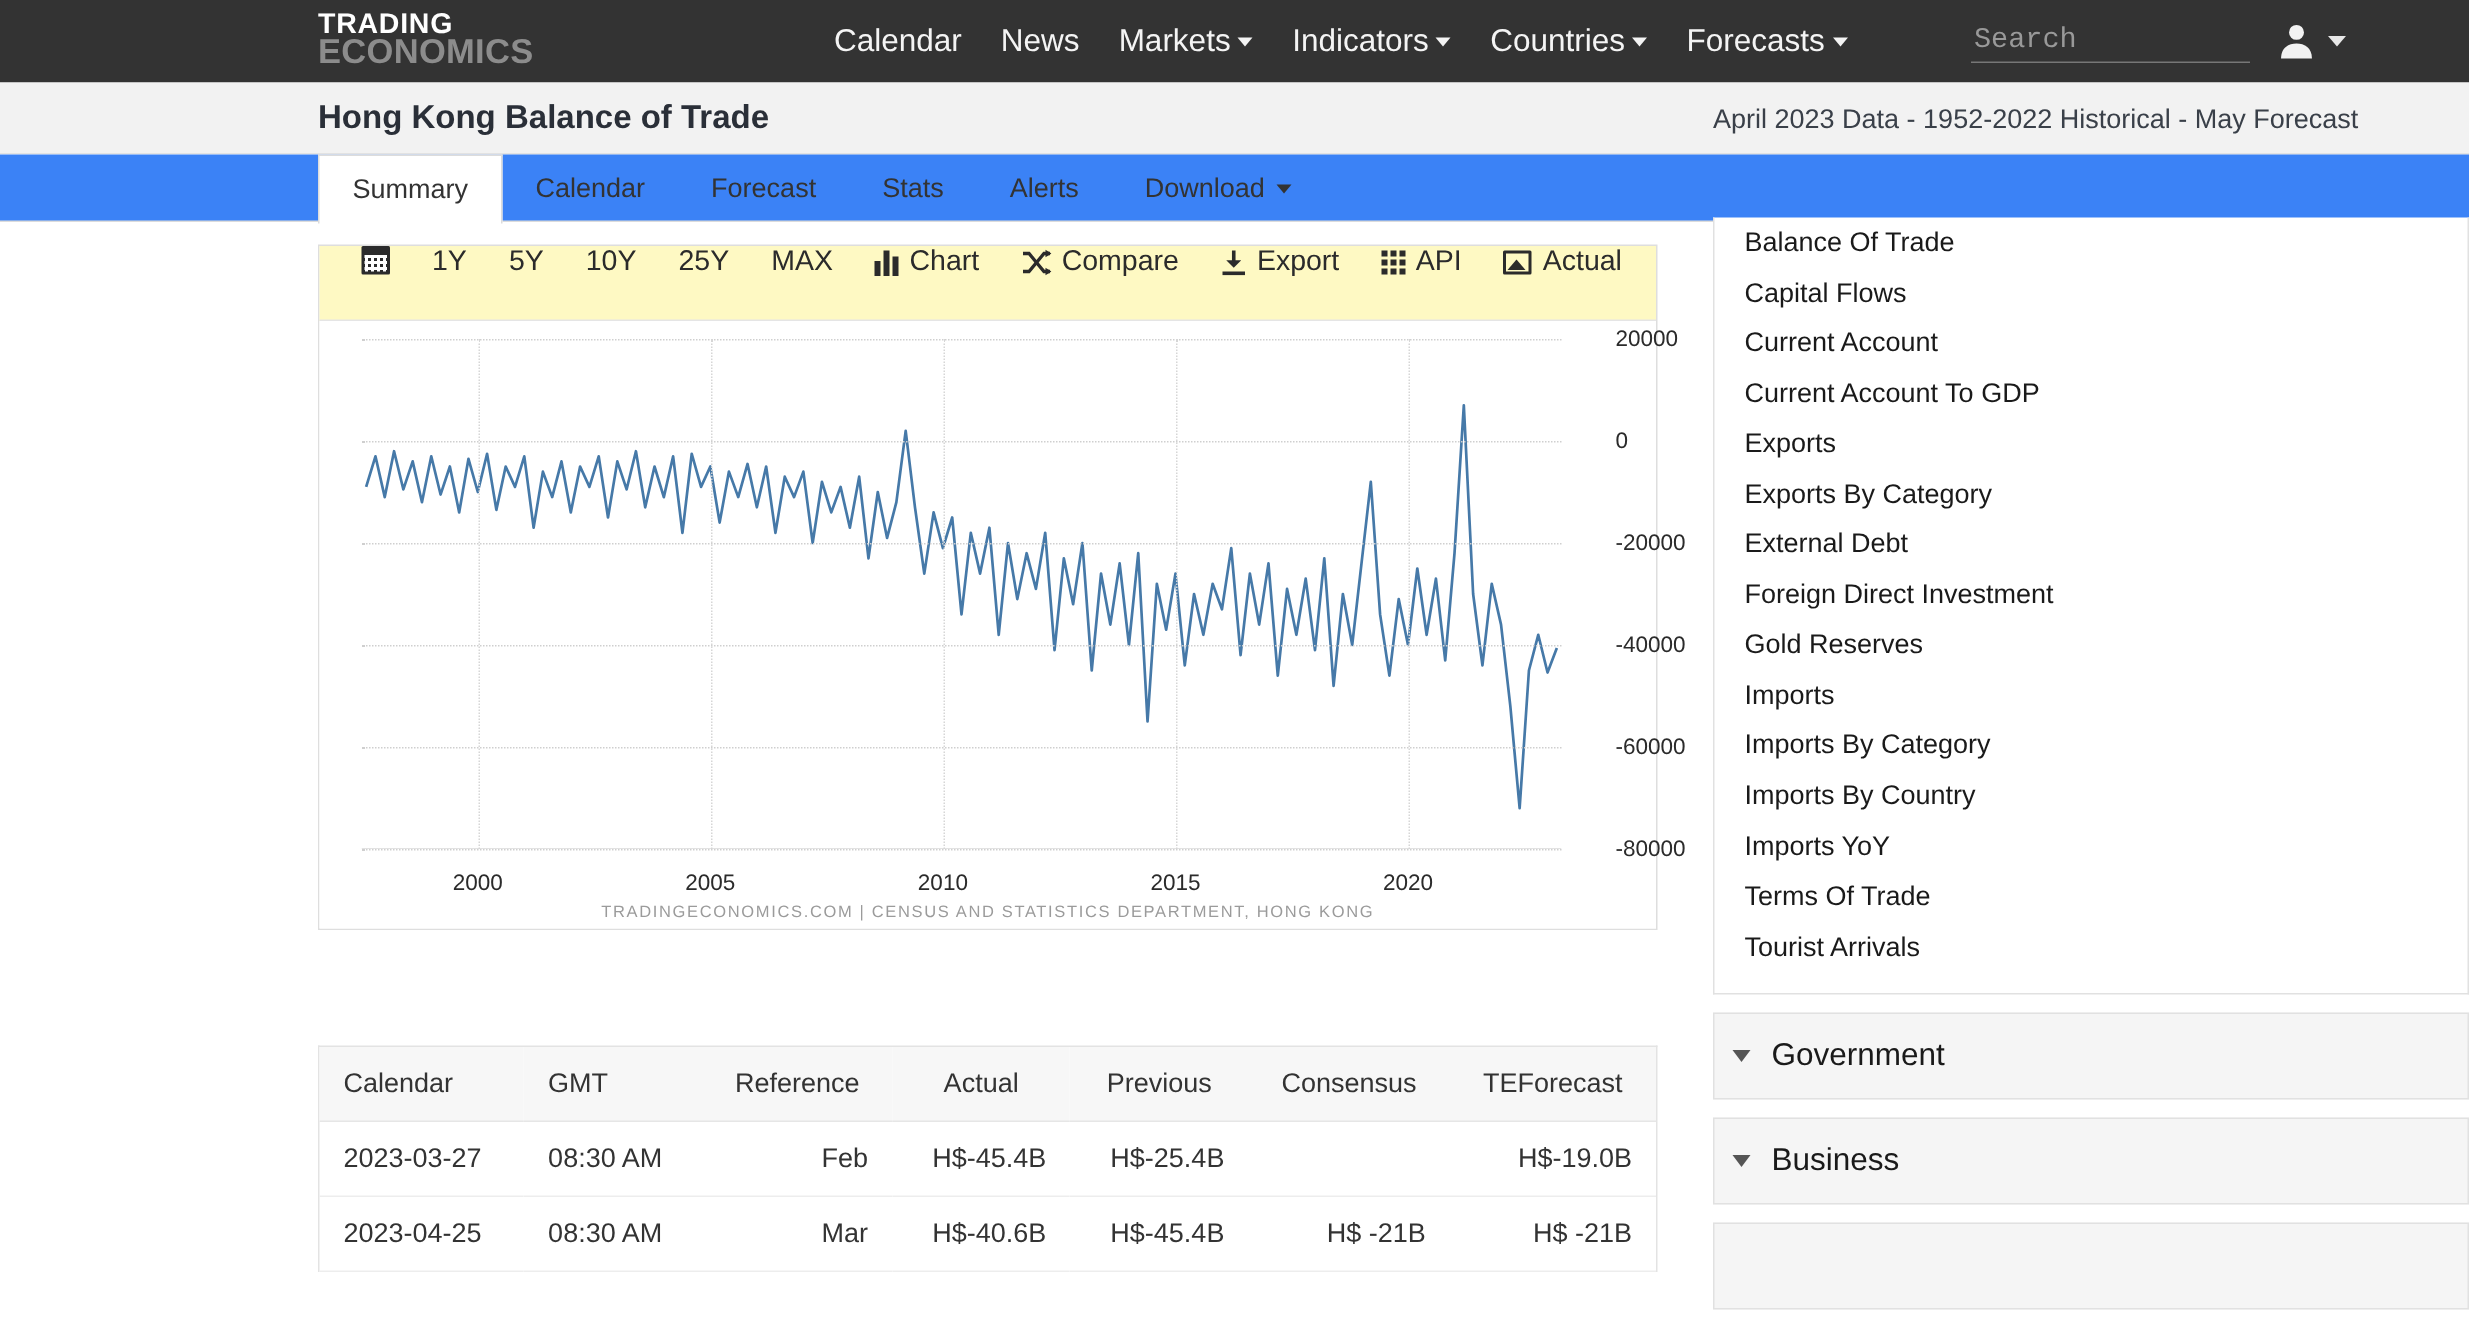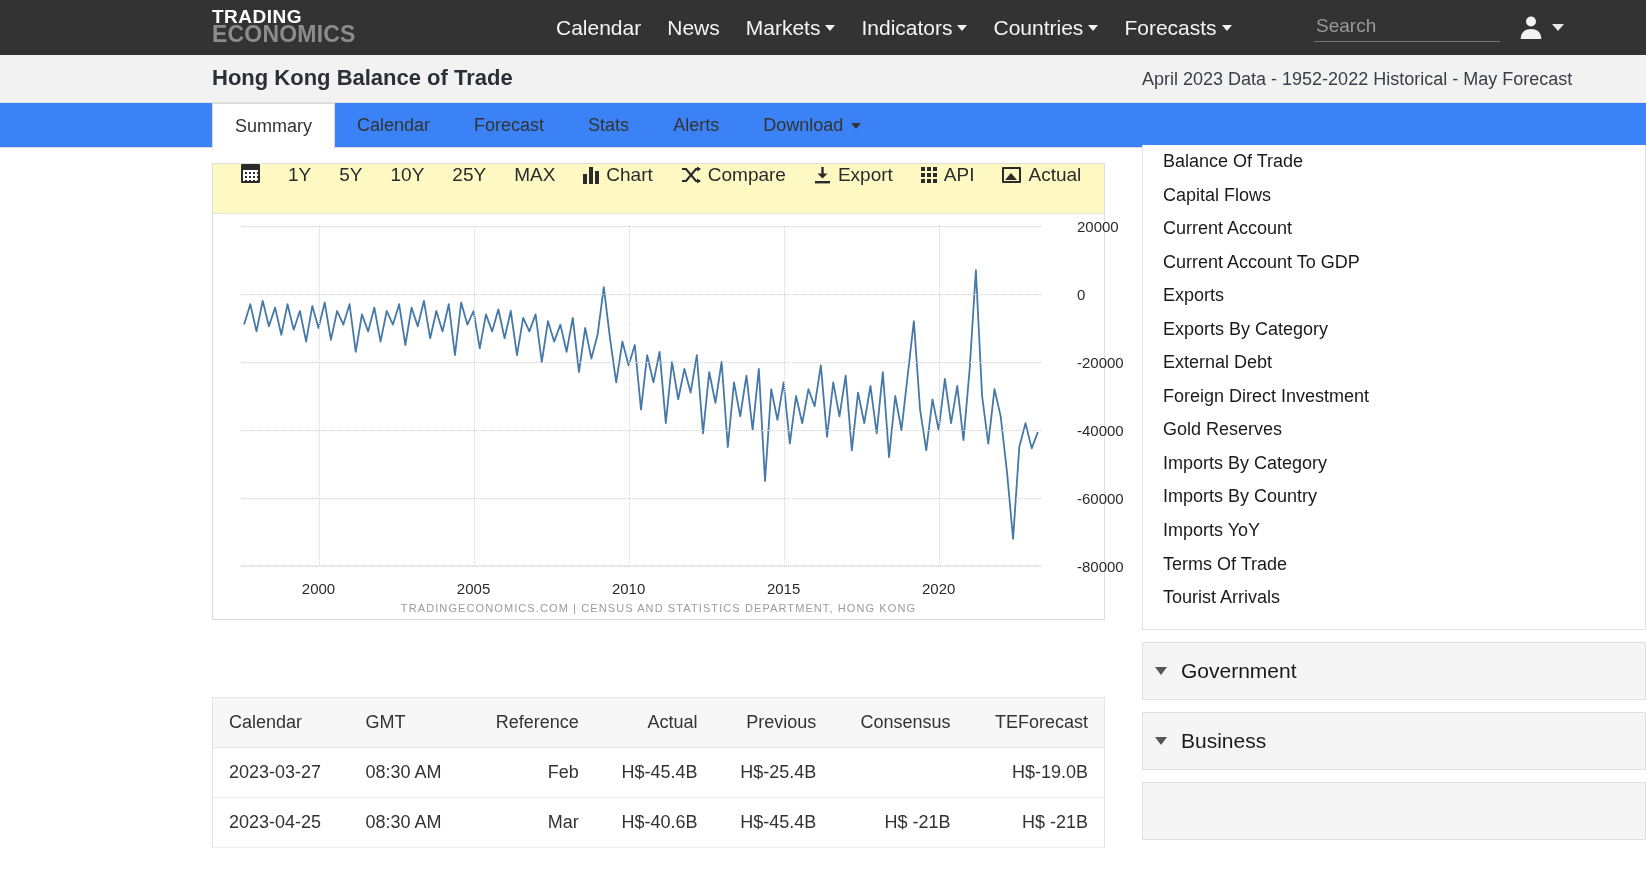--- a/index.html
+++ b/index.html
@@ -36,21 +36,21 @@
     white-space: nowrap;
   }
   .caret {
     display: inline-block; width: 0; height: 0;
     border-left: 5px solid transparent; border-right: 5px solid transparent;
     border-top: 6px solid #f4f4f4;
   }
   .searchbox {
     position: absolute; left: 1314px; top: 12px; width: 186px; height: 30px;
     background: transparent; border: none; border-bottom: 1px solid #777;
-    color: #86efac; font-size: 19px; font-family: Liberation Sans, sans-serif;
+    color: #86efac; font-size: 19px; font-family: Liberation Mono, monospace;
     outline: none; padding: 0 2px 2px 2px;
   }
   .searchbox::placeholder { color: #999; }
   .useravatar {
     position: absolute; left: 1518px; top: 14px; width: 26px; height: 26px;
   }
   .usercaret {
     position: absolute; left: 1552px; top: 24px; width: 0; height: 0;
     border-left: 6px solid transparent; border-right: 6px solid transparent;
     border-top: 7px solid #e8e8e8;
@@ -174,21 +174,21 @@
   }
 
   
   .datatable {
     position: absolute; left: 212px; top: 697px; width: 893px;
     border: 1px solid #e3e3e3; border-bottom: none; background: #fff;
   }
   .datatable table { width: 100%; border-collapse: collapse; }
   .datatable th {
     background: #f7f7f7; font-weight: normal; font-size: 18px; color: #333;
-    padding: 14px 16px; text-align: right; border-bottom: 1px solid #e6e6e6;
+    padding: 14px 16px; text-align: center; border-bottom: 1px solid #e6e6e6;
     white-space: nowrap;
   }
   .datatable th:first-child, .datatable td:first-child { text-align: left; }
   .datatable th:nth-child(2), .datatable td:nth-child(2) { text-align: left; }
   .datatable td {
     font-size: 18px; color: #333; padding: 14px 16px; text-align: right;
     border-bottom: 1px solid #ededed; white-space: nowrap;
   }
 
   
@@ -426,20 +426,21 @@
   <div class="linkcard">
     <a href="#">Balance Of Trade</a>
     <a href="#">Capital Flows</a>
     <a href="#">Current Account</a>
     <a href="#">Current Account To GDP</a>
     <a href="#">Exports</a>
     <a href="#">Exports By Category</a>
     <a href="#">External Debt</a>
     <a href="#">Foreign Direct Investment</a>
     <a href="#">Gold Reserves</a>
+    <a href="#">Imports</a>
     <a href="#">Imports By Category</a>
     <a href="#">Imports By Country</a>
     <a href="#">Imports YoY</a>
     <a href="#">Terms Of Trade</a>
     <a href="#">Tourist Arrivals</a>
   </div>
 
   <div class="acc">
     <span class="tri"></span>
     <span class="acclabel">Government</span>

